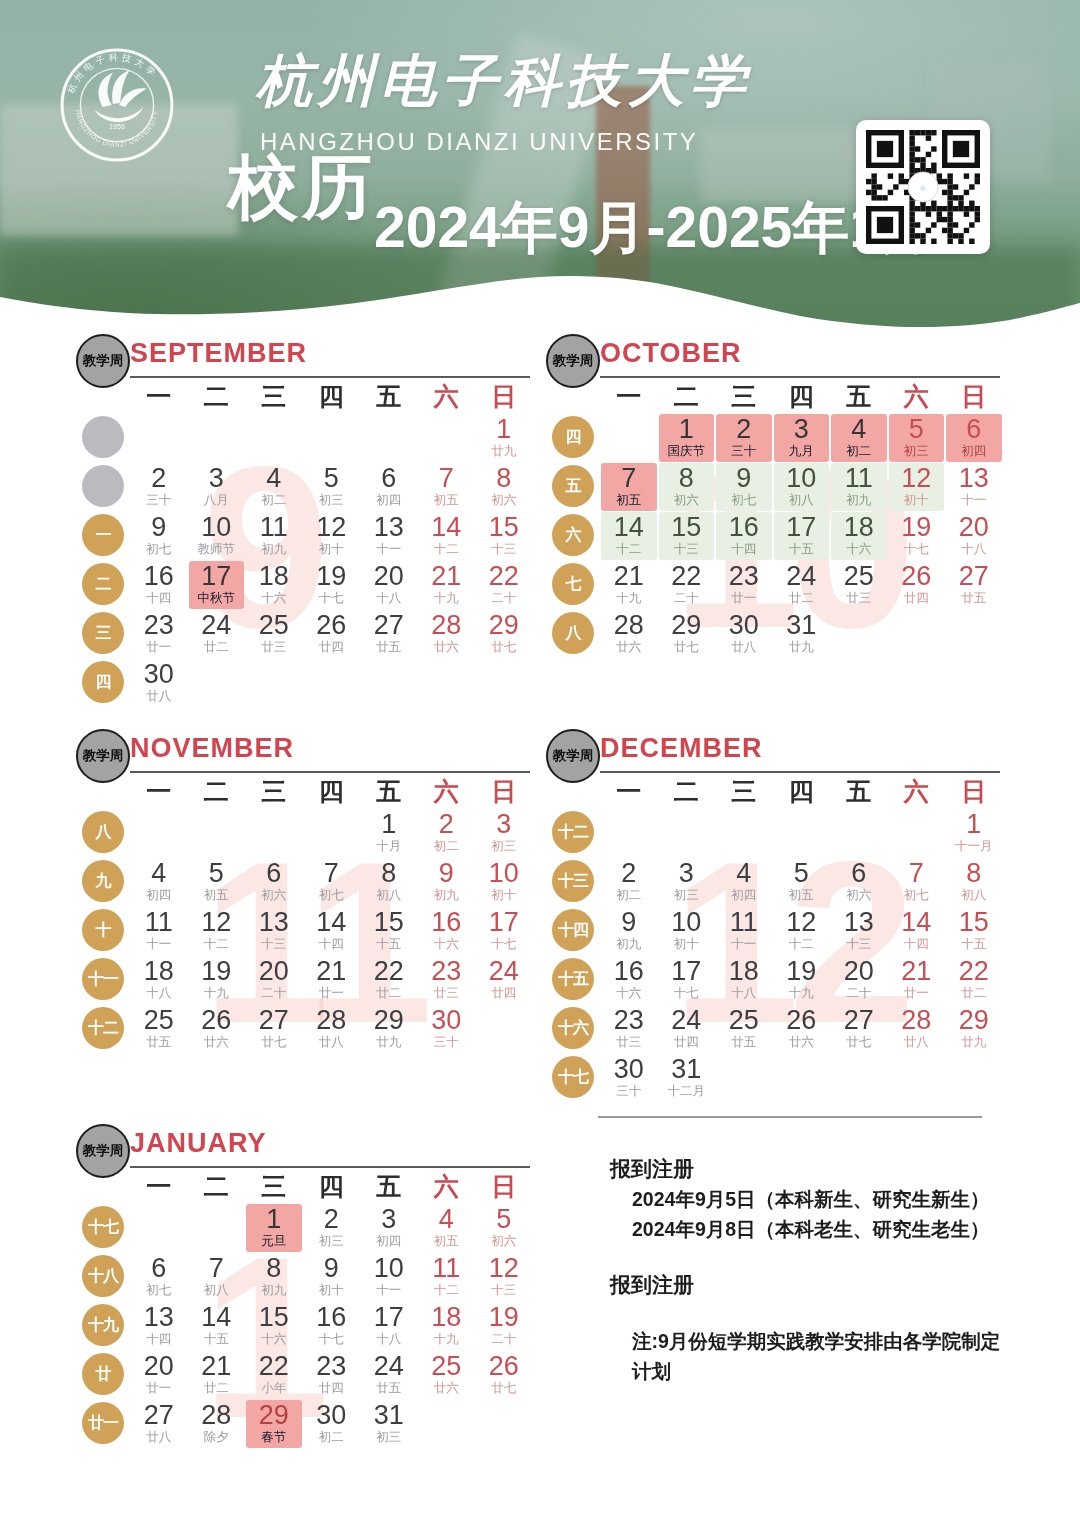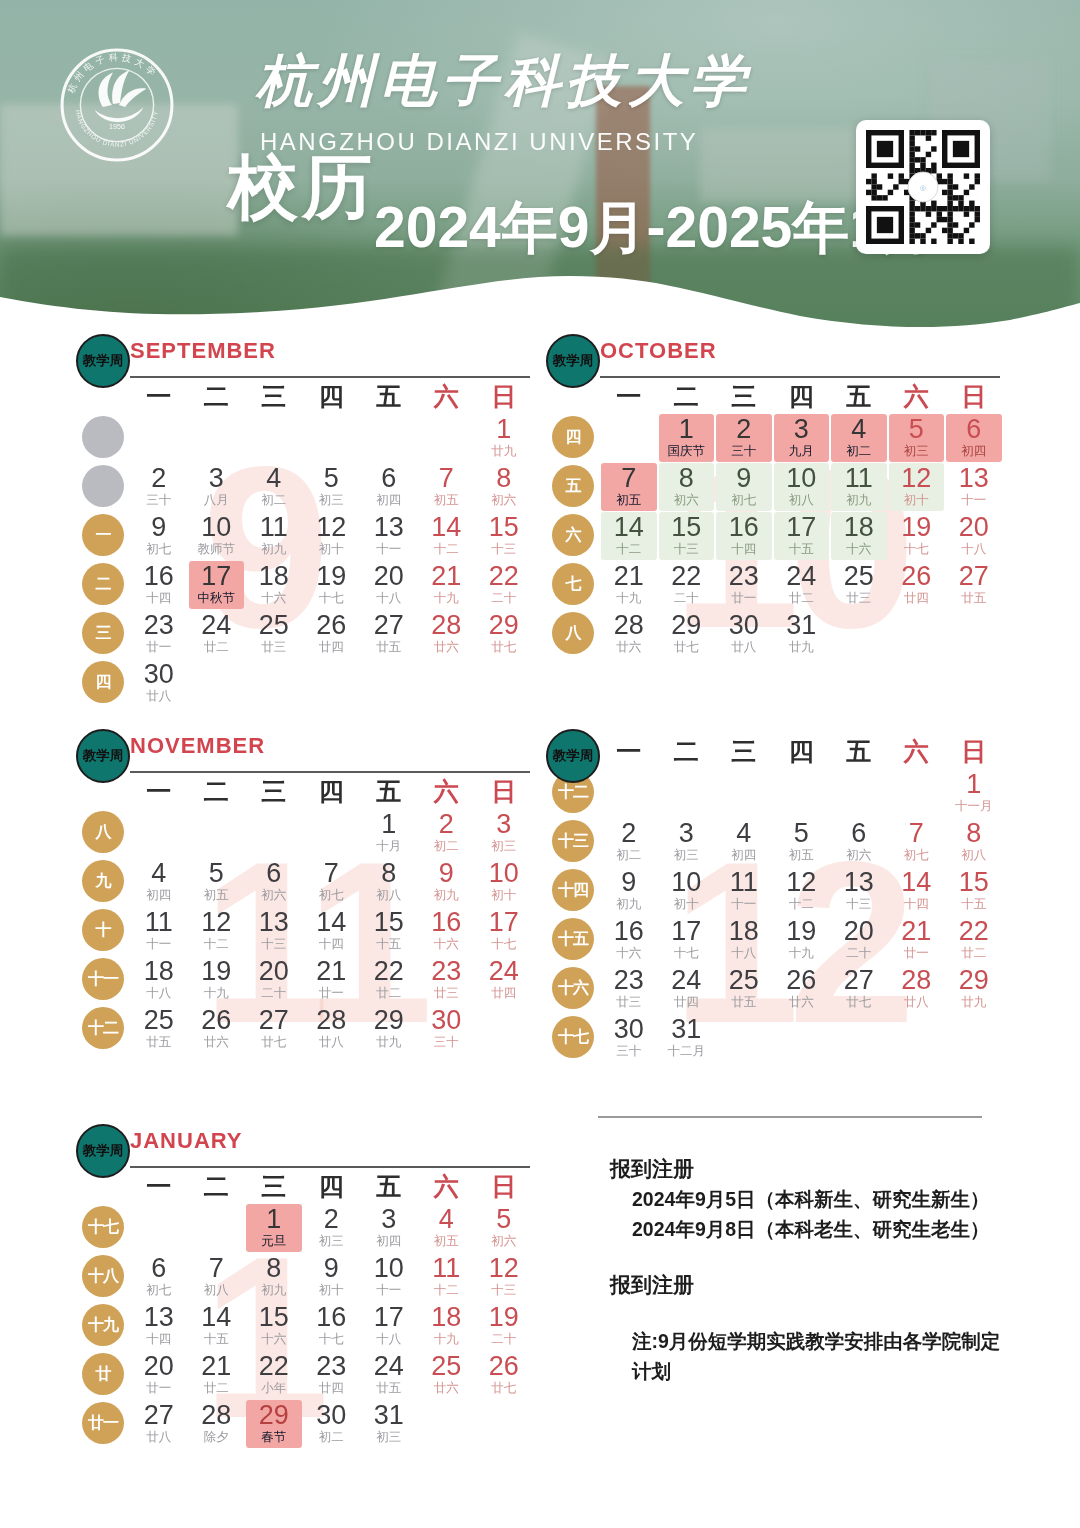--- a/index.html
+++ b/index.html
@@ -30,22 +30,22 @@
   .title-range{position:absolute;left:374px;top:190px;font-size:57px;font-weight:bold;color:#fff;
     text-shadow:0 1px 4px rgba(0,0,0,.15);white-space:nowrap;}
   .qr{position:absolute;left:856px;top:120px;width:134px;height:134px;background:#fff;border-radius:10px;box-shadow:0 2px 8px rgba(0,0,0,.18);}
   .qr svg{position:absolute;left:10px;top:10px;}
 
   
   .calendars{position:absolute;left:62px;top:338px;width:956px;display:grid;
     grid-template-columns:470px 486px;grid-template-rows:395px 395px 400px;}
   .month{position:relative;}
   .badge{position:absolute;left:14px;top:-4px;width:50px;height:50px;border:2.5px solid #1d1d1d;border-radius:50%;
-    background:#0f766e;display:flex;align-items:center;justify-content:center;font-size:13.5px;font-weight:bold;color:#111;z-index:2;}
-  .mtitle{margin-left:68px;width:400px;box-sizing:border-box;font-size:22px;font-weight:bold;color:#d2454f;
+    background:#a3a3a3;display:flex;align-items:center;justify-content:center;font-size:13.5px;font-weight:bold;color:#111;z-index:2;}
+  .mtitle{margin-left:68px;width:400px;box-sizing:border-box;font-size:27px;font-weight:bold;color:#d2454f;
     letter-spacing:1px;border-bottom:2px solid #5a5a5a;padding-bottom:6px;height:40px;position:relative;z-index:1;}
   .watermark{position:absolute;left:140px;top:95px;font-size:230px;font-weight:bold;line-height:1;
     color:rgba(244,196,186,.40);letter-spacing:-12px;z-index:0;}
   .weekdays{margin-left:68px;display:grid;grid-template-columns:repeat(7,57.5px);height:36px;align-items:center;position:relative;z-index:1;}
   .weekdays span{font-size:25px;font-weight:bold;color:#2e2e2e;text-align:center;}
   .weekdays span.wkend{color:#cb4950;}
   .week-row{display:flex;height:49px;margin-left:20px;position:relative;z-index:1;}
   .wk{width:42px;height:42px;min-width:42px;border-radius:50%;margin-top:2px;display:flex;align-items:center;
     justify-content:center;color:#fff;font-weight:bold;font-size:16px;letter-spacing:-1px;}
   .wk.gold{background:#cfa257;}
@@ -757,20 +757,21 @@
             <span class="num">30</span>
             <span class="lunar">三十</span>
           </div>
           <div class="cell wkend"></div>
         </div>
       </div>
     </section>
     <section class="month">
       <div class="watermark">12</div>
       <div class="badge">教学周</div>
+      <div class="mtitle">DECEMBER</div>
       <div class="weekdays">
         <span>一</span>
         <span>二</span>
         <span>三</span>
         <span>四</span>
         <span>五</span>
         <span class="wkend">六</span>
         <span class="wkend">日</span>
       </div>
       <div class="week-row">

